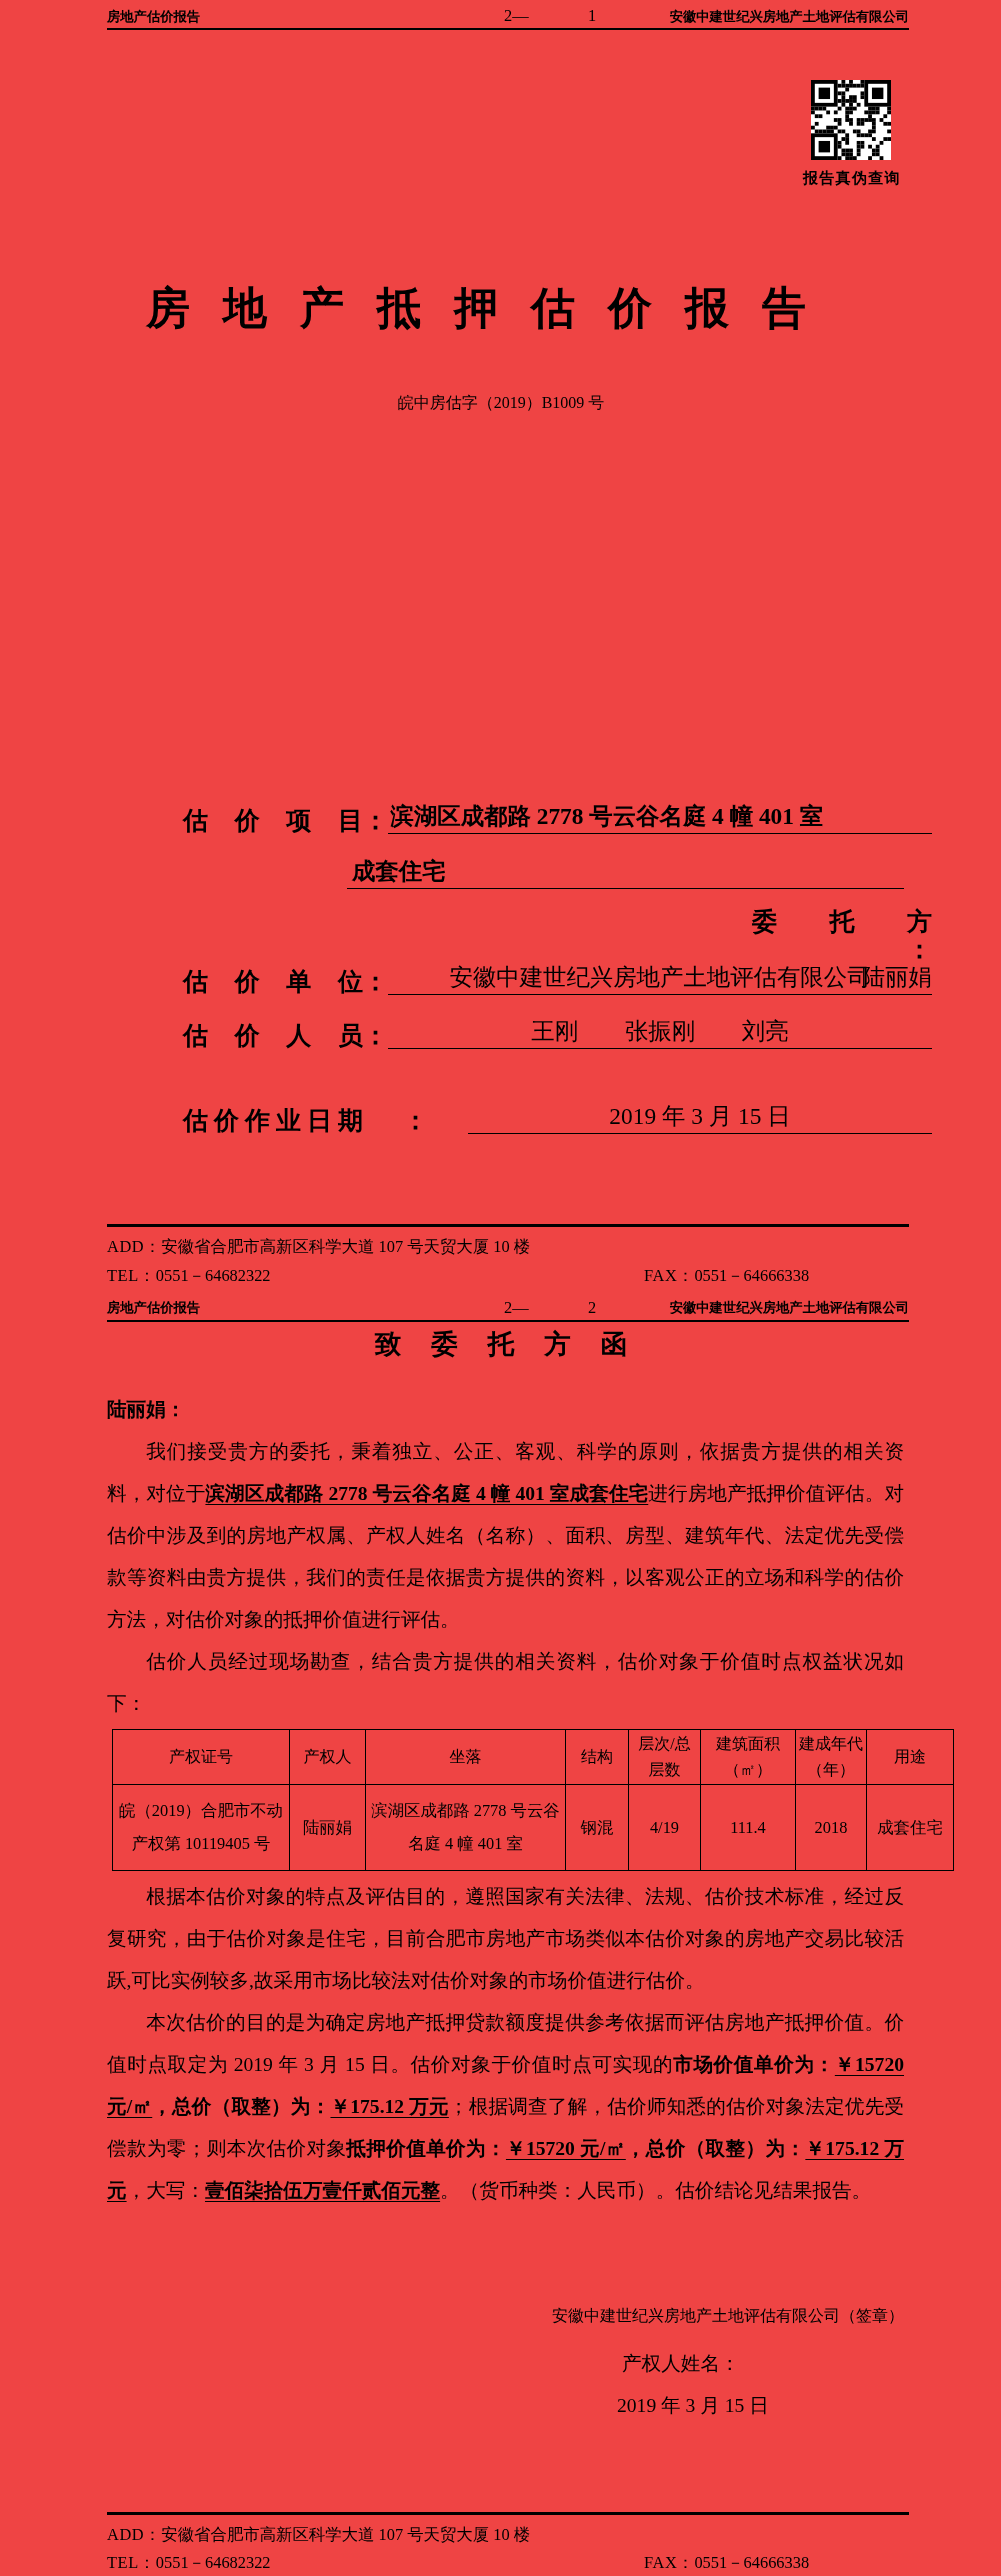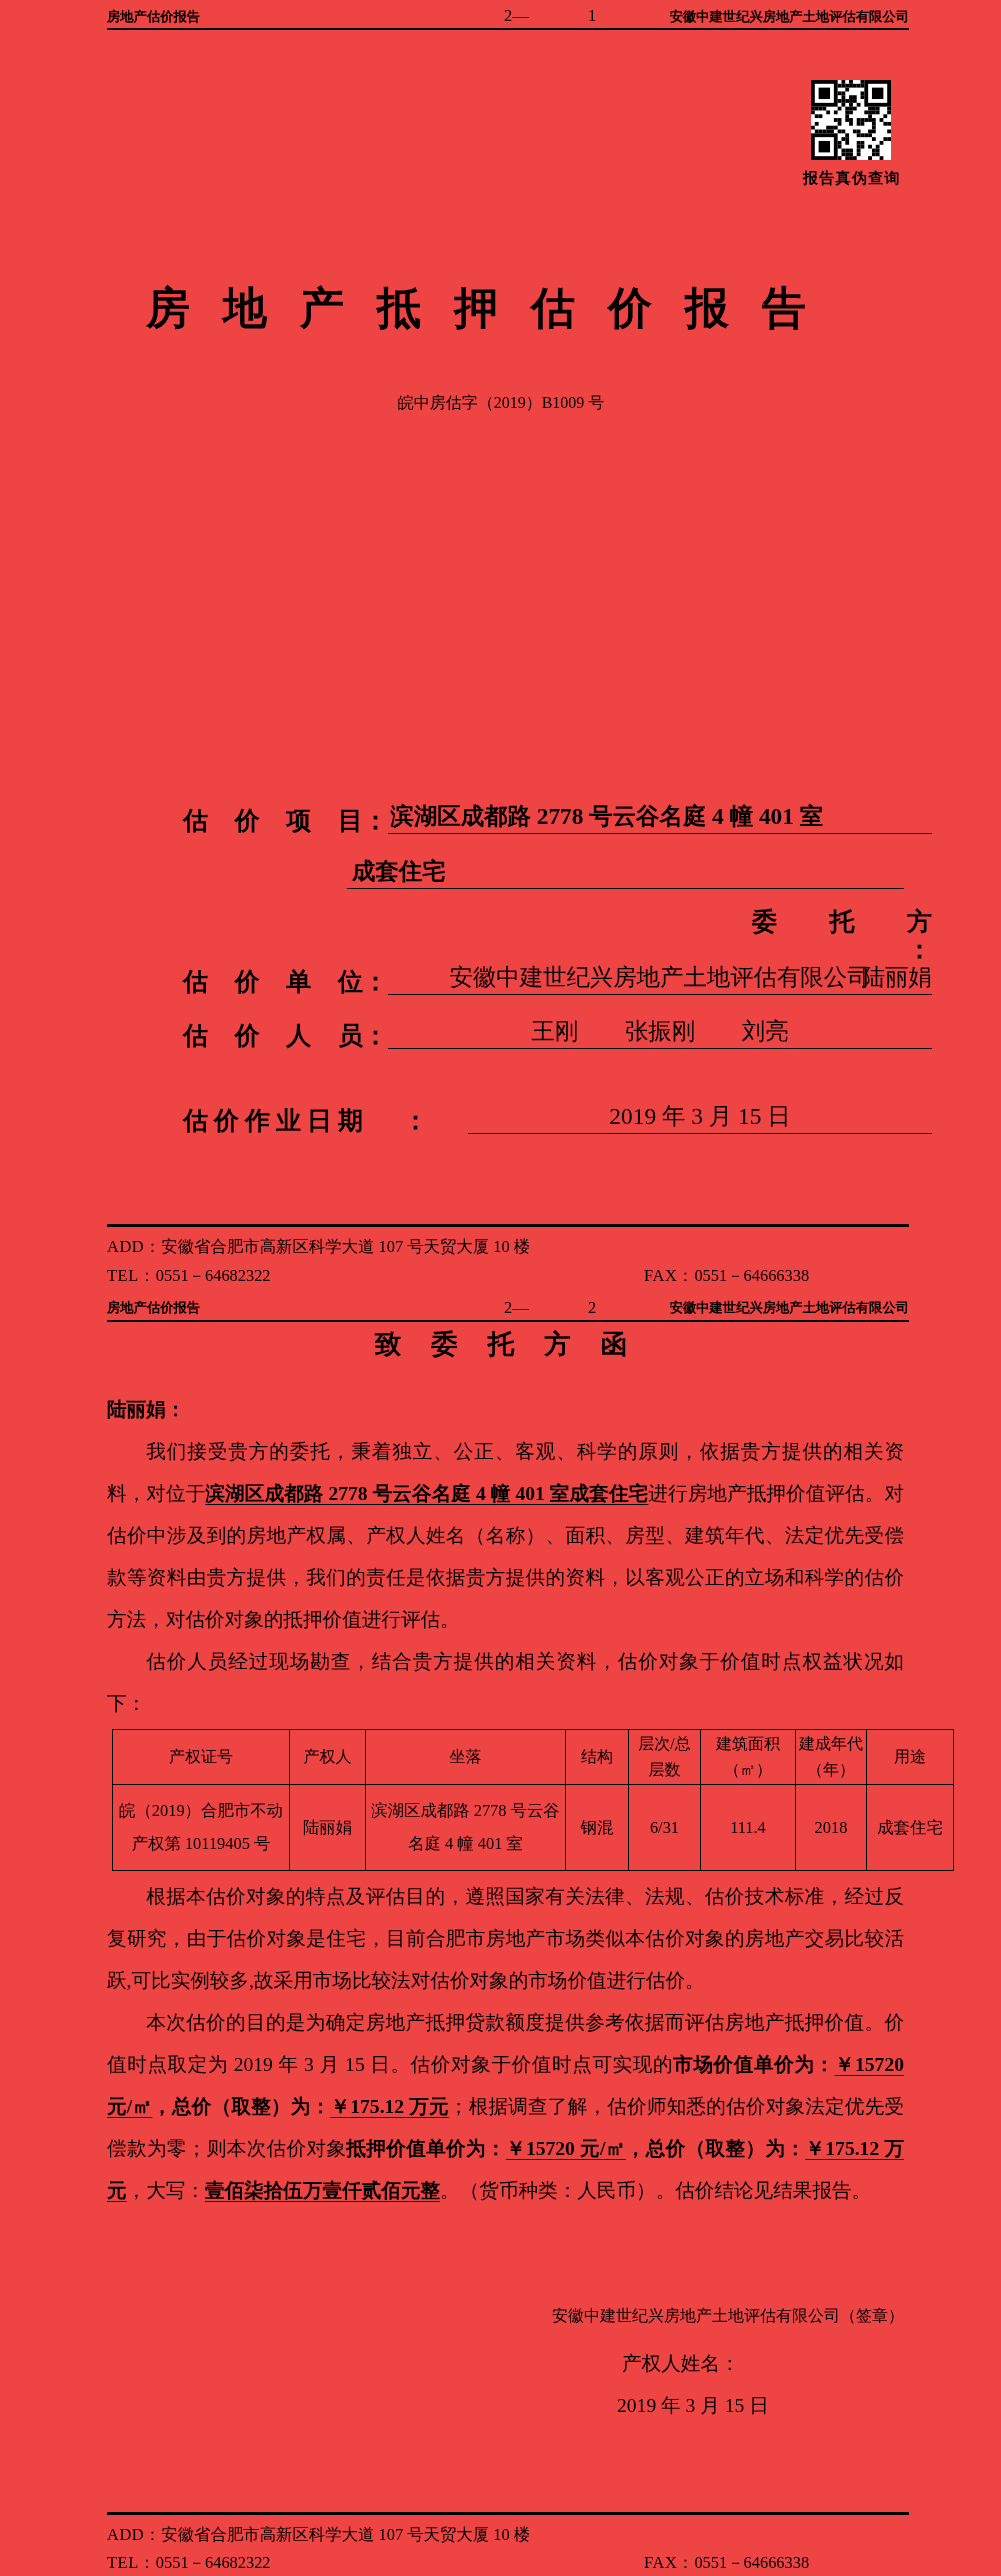--- a/index.html
+++ b/index.html
@@ -288,21 +288,21 @@
         <th>层次/总层数</th>
         <th>建筑面积（㎡）</th>
         <th>建成年代（年）</th>
         <th>用途</th>
       </tr>
       <tr>
         <td>皖（2019）合肥市不动产权第 10119405 号</td>
         <td>陆丽娟</td>
         <td>滨湖区成都路 2778 号云谷名庭 4 幢 401 室</td>
         <td>钢混</td>
-        <td>6/31</td>
+        <td>4/19</td>
         <td>111.4</td>
         <td>2018</td>
         <td>成套住宅</td>
       </tr>
     </tbody>
       </table>
 
     <p>根据本估价对象的特点及评估目的，遵照国家有关法律、法规、估价技术标准，经过反复研究，由于估价对象是住宅，目前合肥市房地产市场类似本估价对象的房地产交易比较活跃,可比实例较多,故采用市场比较法对估价对象的市场价值进行估价。</p>
     <p><span>本次估价的目的是为确定房地产抵押贷款额度提供参考依据而评估房地产抵押价值。价值时点取定为 2019 年 3 月 15 日。估价对象于价值时点可实现的</span><span class="b">市场价值单价为：</span><span class="b u">￥15720 元/㎡</span><span class="b">，</span><span class="b">总价（取整）为：</span><span class="b u">￥175.12 万元</span><span>；根据调查了解，估价师知悉的估价对象法定优先受偿款为零；则本次估价对象</span><span class="b">抵押价值单价为：</span><span class="b u">￥15720 元/㎡</span><span class="b">，</span><span class="b">总价（取整）为：</span><span class="b u">￥175.12 万元</span><span>，大写：</span><span class="b u">壹佰柒拾伍万壹仟贰佰元整</span><span>。（货币种类：人民币）。估价结论见结果报告。</span></p>
   </div>

